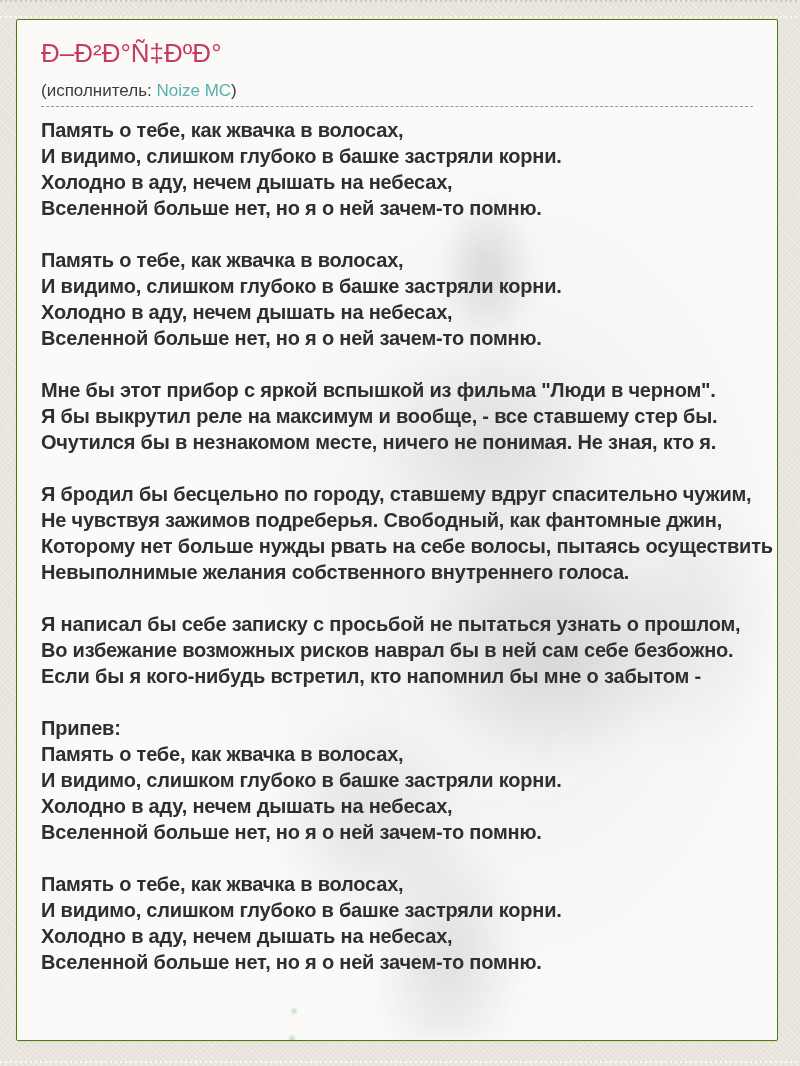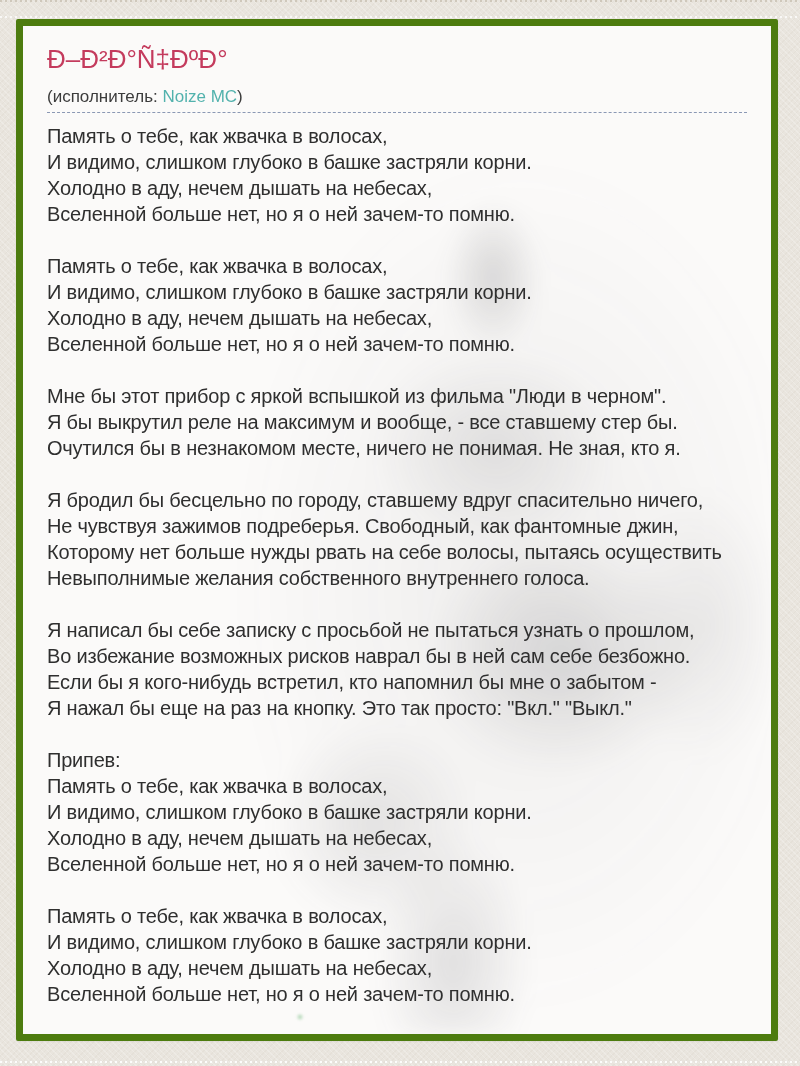--- a/index.html
+++ b/index.html
@@ -28,21 +28,21 @@
   .perforation.bottom {
     top: 1061px;
     background-image: repeating-linear-gradient(90deg, rgba(255,255,255,0.9) 0 2px, transparent 2px 5px);
   }
   .card {
     position: absolute;
     left: 16px; top: 19px;
     width: 762px; height: 1022px;
     box-sizing: border-box;
     background: var(--card-bg, #fbfaf9);
-    border: 7px solid #4d7c0f;
+    border: 1px solid #4d7c0f;
     border-radius: 2px;
     box-shadow: 0 1px 2px rgba(0,0,0,0.05);
     overflow: hidden;
   }
   .photo {
     position: absolute; inset: 0;
     filter: blur(9px);
     background-image:
       radial-gradient(420px 620px at 500px 560px, rgba(70,70,75,0.07), transparent 70%),
       radial-gradient(70px 110px  at 470px 250px, rgba(55,55,60,0.16), transparent 70%),
@@ -88,21 +88,21 @@
     margin-top: 4px;
     border-bottom: 1px dashed var(--separator, #8b98b4);
   }
   .lyrics {
     margin-top: 10px;
     font-size: 20px;
     line-height: 26px;
     letter-spacing: -0.2px;
     color: var(--text, #2f2f2f);
   }
-  .stanza { margin: 0 0 26px 0; }
+  .stanza { margin: 0 0 26px 0; font-weight: bold; }
   .lyric-line { white-space: pre; }
 </style>
 </head>
 <body>
 
 <div class="bg-texture"></div>
 <div class="perforation top"></div>
 <div class="perforation inner-top"></div>
 <div class="perforation bottom"></div>
 
@@ -129,30 +129,29 @@
           <div class="lyric-line">И видимо, слишком глубоко в башке застряли корни.</div>
           <div class="lyric-line">Холодно в аду, нечем дышать на небесах,</div>
           <div class="lyric-line">Вселенной больше нет, но я о ней зачем-то помню.</div>
         </div>
         <div class="stanza">
           <div class="lyric-line">Мне бы этот прибор с яркой вспышкой из фильма "Люди в черном".</div>
           <div class="lyric-line">Я бы выкрутил реле на максимум и вообще, - все ставшему стер бы.</div>
           <div class="lyric-line">Очутился бы в незнакомом месте, ничего не понимая. Не зная, кто я.</div>
         </div>
         <div class="stanza">
-          <div class="lyric-line">Я бродил бы бесцельно по городу, ставшему вдруг спасительно ничего,</div>
+          <div class="lyric-line">Я бродил бы бесцельно по городу, ставшему вдруг спасительно чужим,</div>
           <div class="lyric-line">Не чувствуя зажимов подреберья. Свободный, как фантомные джин,</div>
           <div class="lyric-line">Которому нет больше нужды рвать на себе волосы, пытаясь осуществить</div>
           <div class="lyric-line">Невыполнимые желания собственного внутреннего голоса.</div>
         </div>
         <div class="stanza">
           <div class="lyric-line">Я написал бы себе записку с просьбой не пытаться узнать о прошлом,</div>
           <div class="lyric-line">Во избежание возможных рисков наврал бы в ней сам себе безбожно.</div>
           <div class="lyric-line">Если бы я кого-нибудь встретил, кто напомнил бы мне о забытом -</div>
-          <div class="lyric-line">Я нажал бы еще на раз на кнопку. Это так просто: "Вкл." "Выкл."</div>
         </div>
         <div class="stanza">
           <div class="lyric-line">Припев:</div>
           <div class="lyric-line">Память о тебе, как жвачка в волосах,</div>
           <div class="lyric-line">И видимо, слишком глубоко в башке застряли корни.</div>
           <div class="lyric-line">Холодно в аду, нечем дышать на небесах,</div>
           <div class="lyric-line">Вселенной больше нет, но я о ней зачем-то помню.</div>
         </div>
         <div class="stanza">
           <div class="lyric-line">Память о тебе, как жвачка в волосах,</div>

